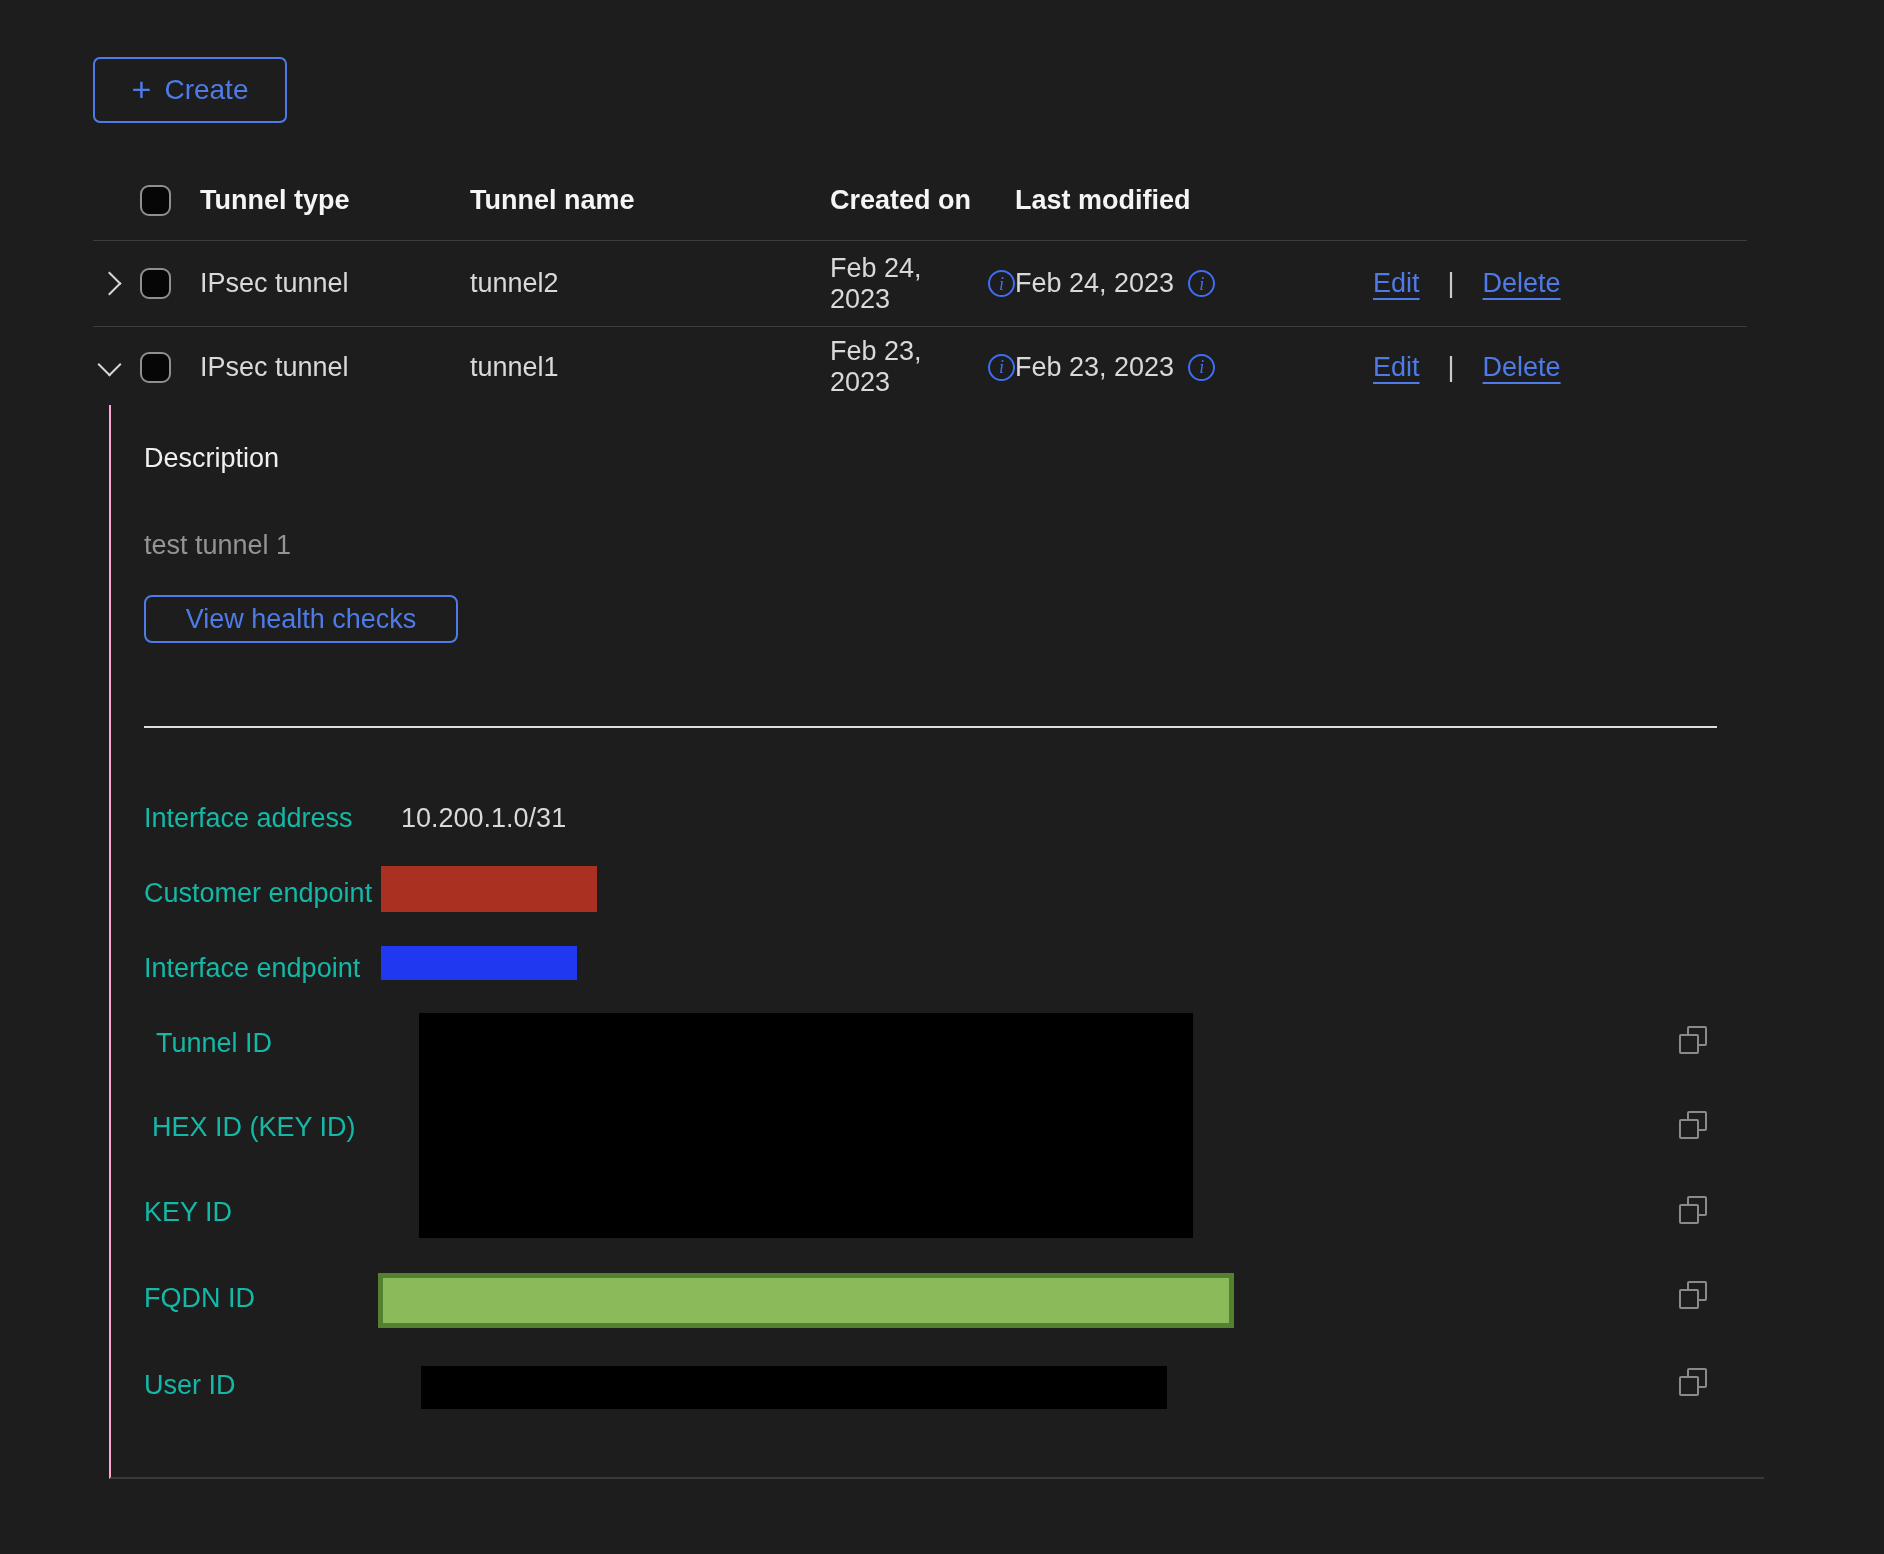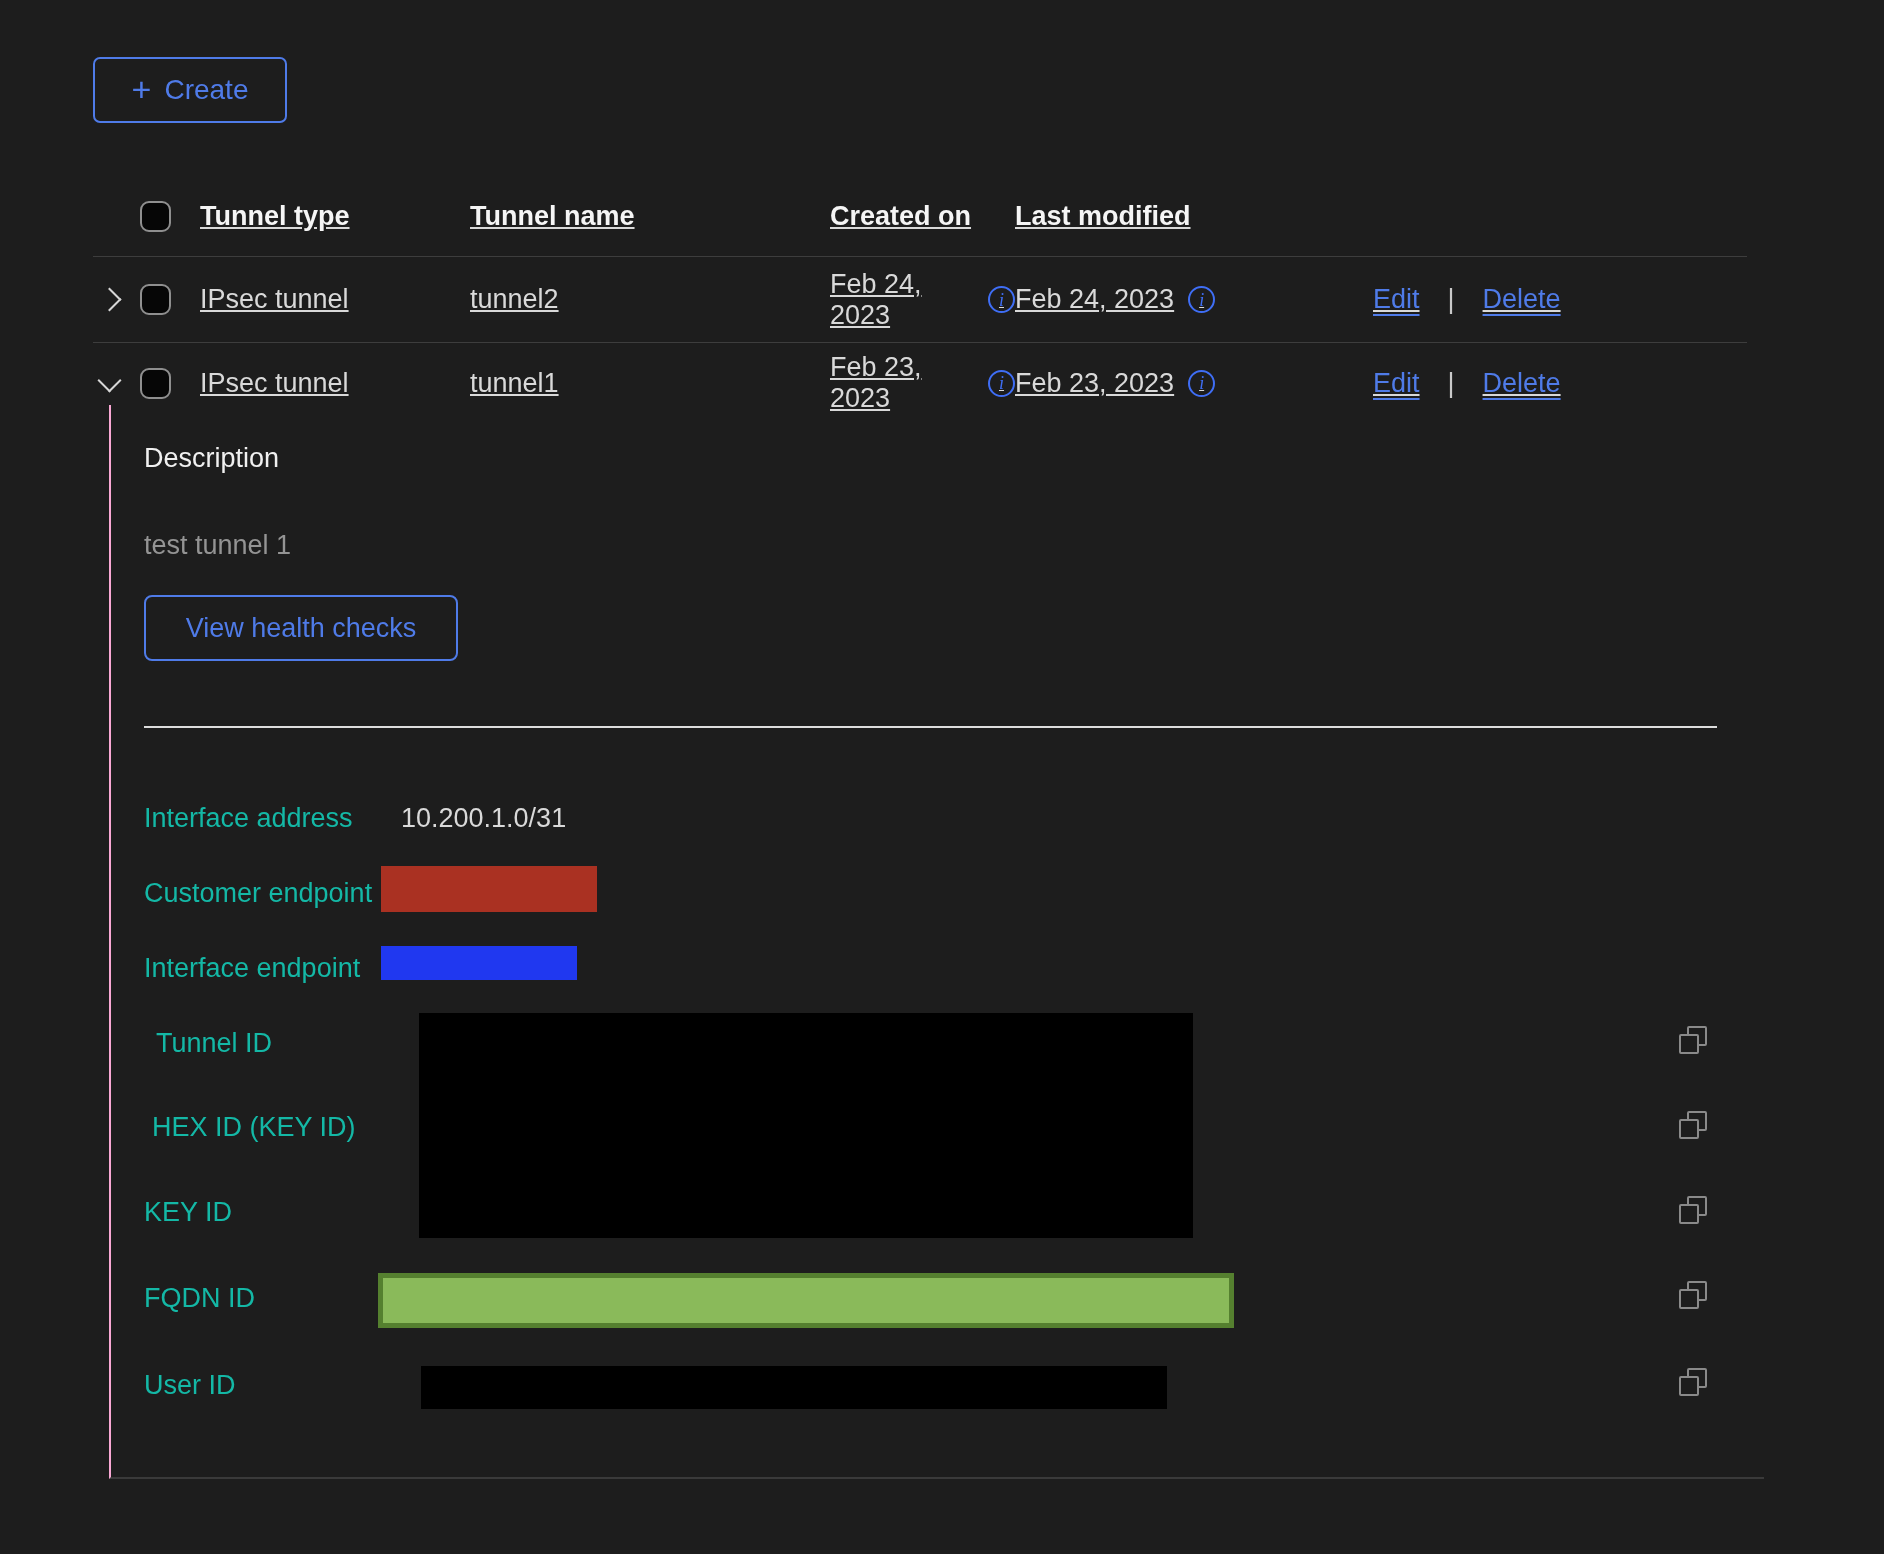--- a/index.html
+++ b/index.html
@@ -9,21 +9,21 @@
   }
   
   .create-btn{
     position:absolute;left:93px;top:57px;width:194px;height:66px;
     display:flex;align-items:center;justify-content:center;gap:13px;
     background:transparent;border:2px solid #4f7be8;border-radius:7px;
     color:#4f7be8;font-size:28px;font-family:inherit;cursor:pointer;box-sizing:border-box;
   }
   .create-btn .plus{font-size:34px;font-weight:300;line-height:1;margin-top:-3px;}
   
-  .tbl{position:absolute;left:93px;top:176px;width:1654px;text-decoration:underline;}
+  .tbl{position:absolute;left:93px;top:160px;width:1654px;}
   .trow{
     display:grid;grid-template-columns:47px 60px 270px 360px 185px 358px 374px;
     align-items:center;
   }
   .trow.head{height:80px;border-bottom:1px solid #3d3d3d;}
   .trow.r1{height:85px;border-bottom:1px solid #3d3d3d;}
   .trow.r2{height:80px;}
   .hcell{font-size:27px;font-weight:700;color:#f5f5f5;}
   .cell{font-size:27px;color:#d9d9d9;display:flex;align-items:center;gap:14px;}
   .actions{padding-right:33px;}
@@ -45,21 +45,21 @@
   }
   
   .panel{
     position:absolute;left:109px;top:405px;width:1655px;height:1074px;box-sizing:border-box;
     border-left:2px solid #f9a8d4;border-bottom:2px solid #3a3a3a;
   }
   .panel .abs{position:absolute;}
   .desc-label{left:33px;top:38px;font-size:27px;color:#f0f0f0;}
   .desc-text{left:33px;top:125px;font-size:27px;color:#949494;}
   .health-btn{
-    left:33px;top:190px;width:314px;height:66px;background:transparent;
+    left:33px;top:190px;width:314px;height:48px;background:transparent;
     border:2px solid #4f7be8;border-radius:8px;color:#4f7be8;font-size:27px;
     font-family:inherit;cursor:pointer;box-sizing:border-box;
     display:flex;align-items:center;justify-content:center;
   }
   .divider{left:33px;top:321px;width:1573px;height:0;border-top:2px solid #dcdcdc;}
   .flabel{font-size:27px;color:#14b8a6;white-space:nowrap;}
   .fvalue{font-size:27px;color:#d9d9d9;}
   .redact{position:absolute;}
   .red-block{left:270px;top:461px;width:216px;height:46px;background:#aa3122;}
   .blue-block{left:270px;top:541px;width:196px;height:34px;background:#2038f0;}

